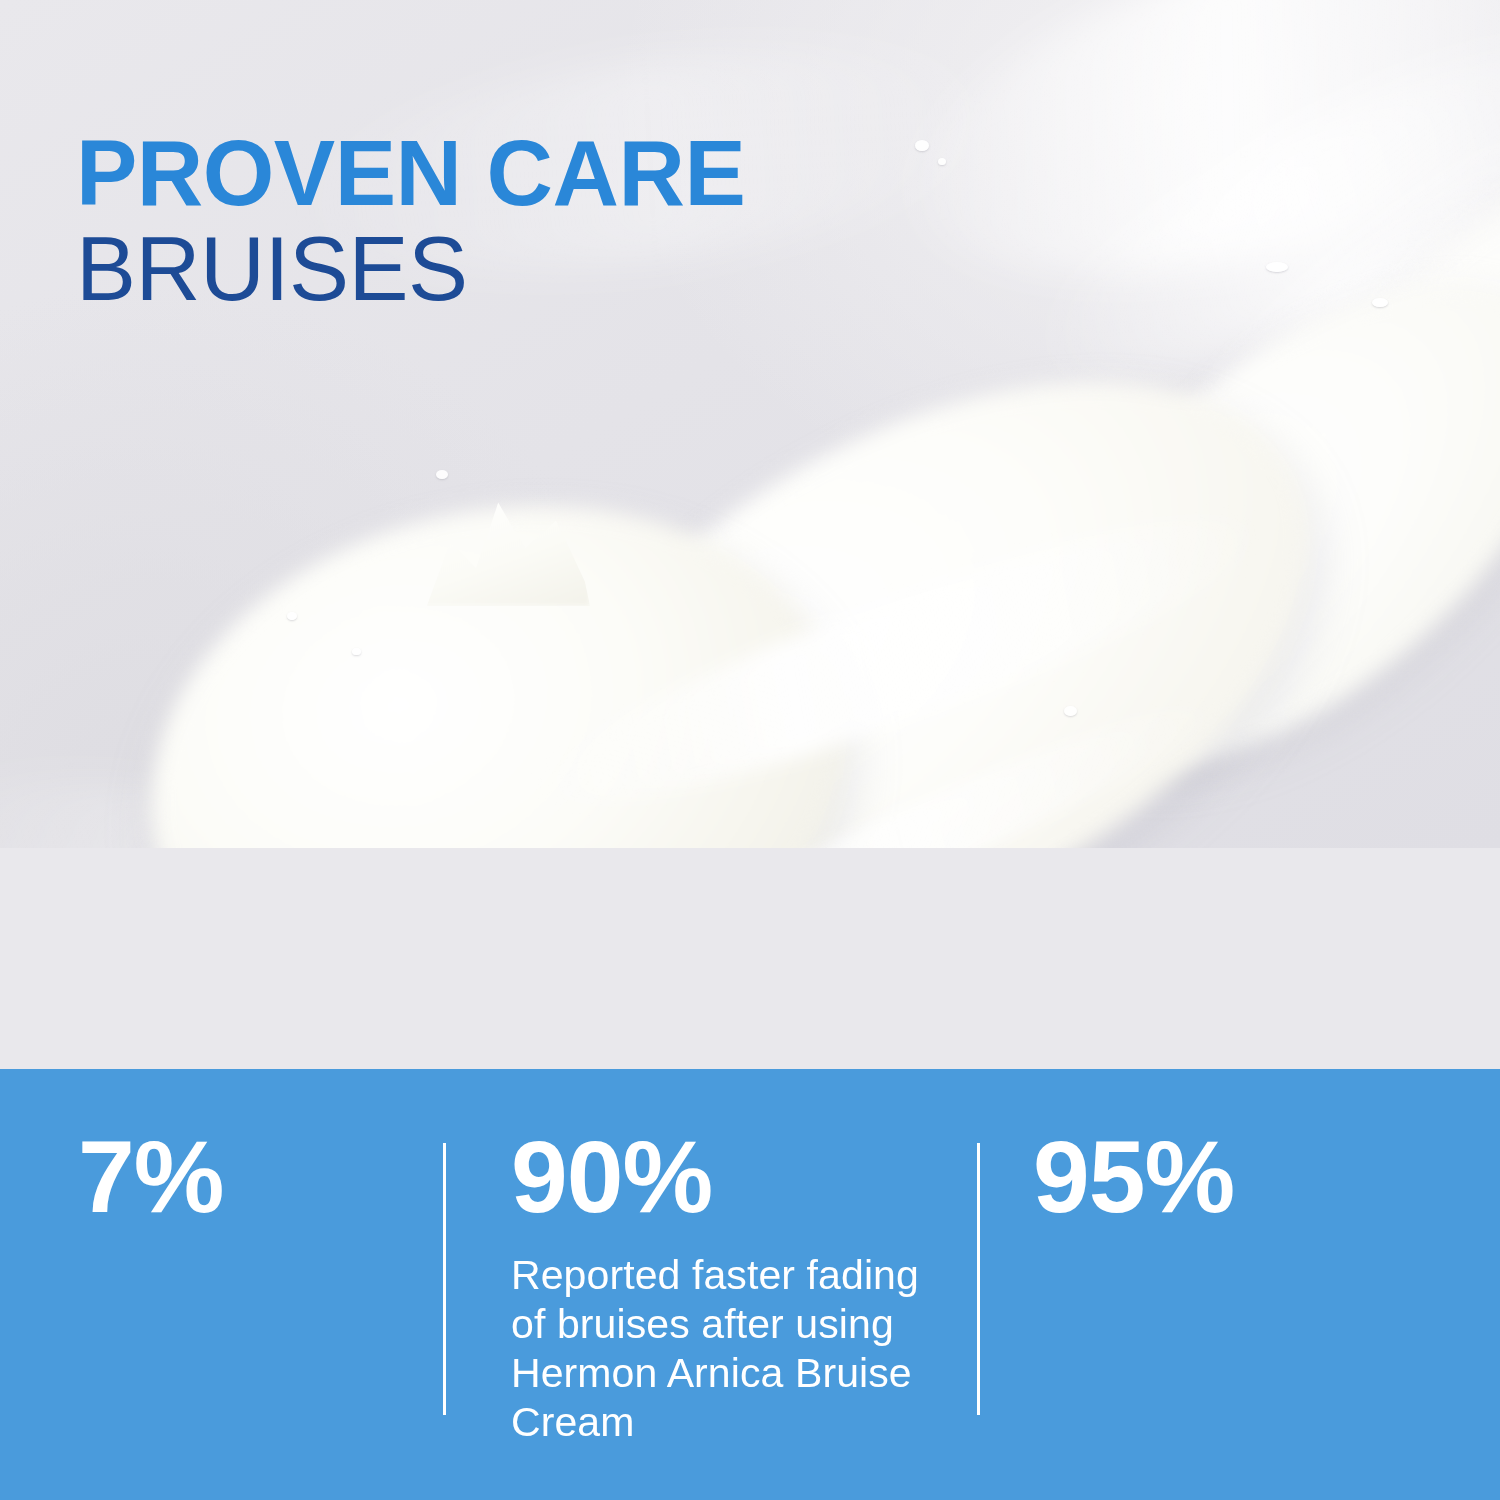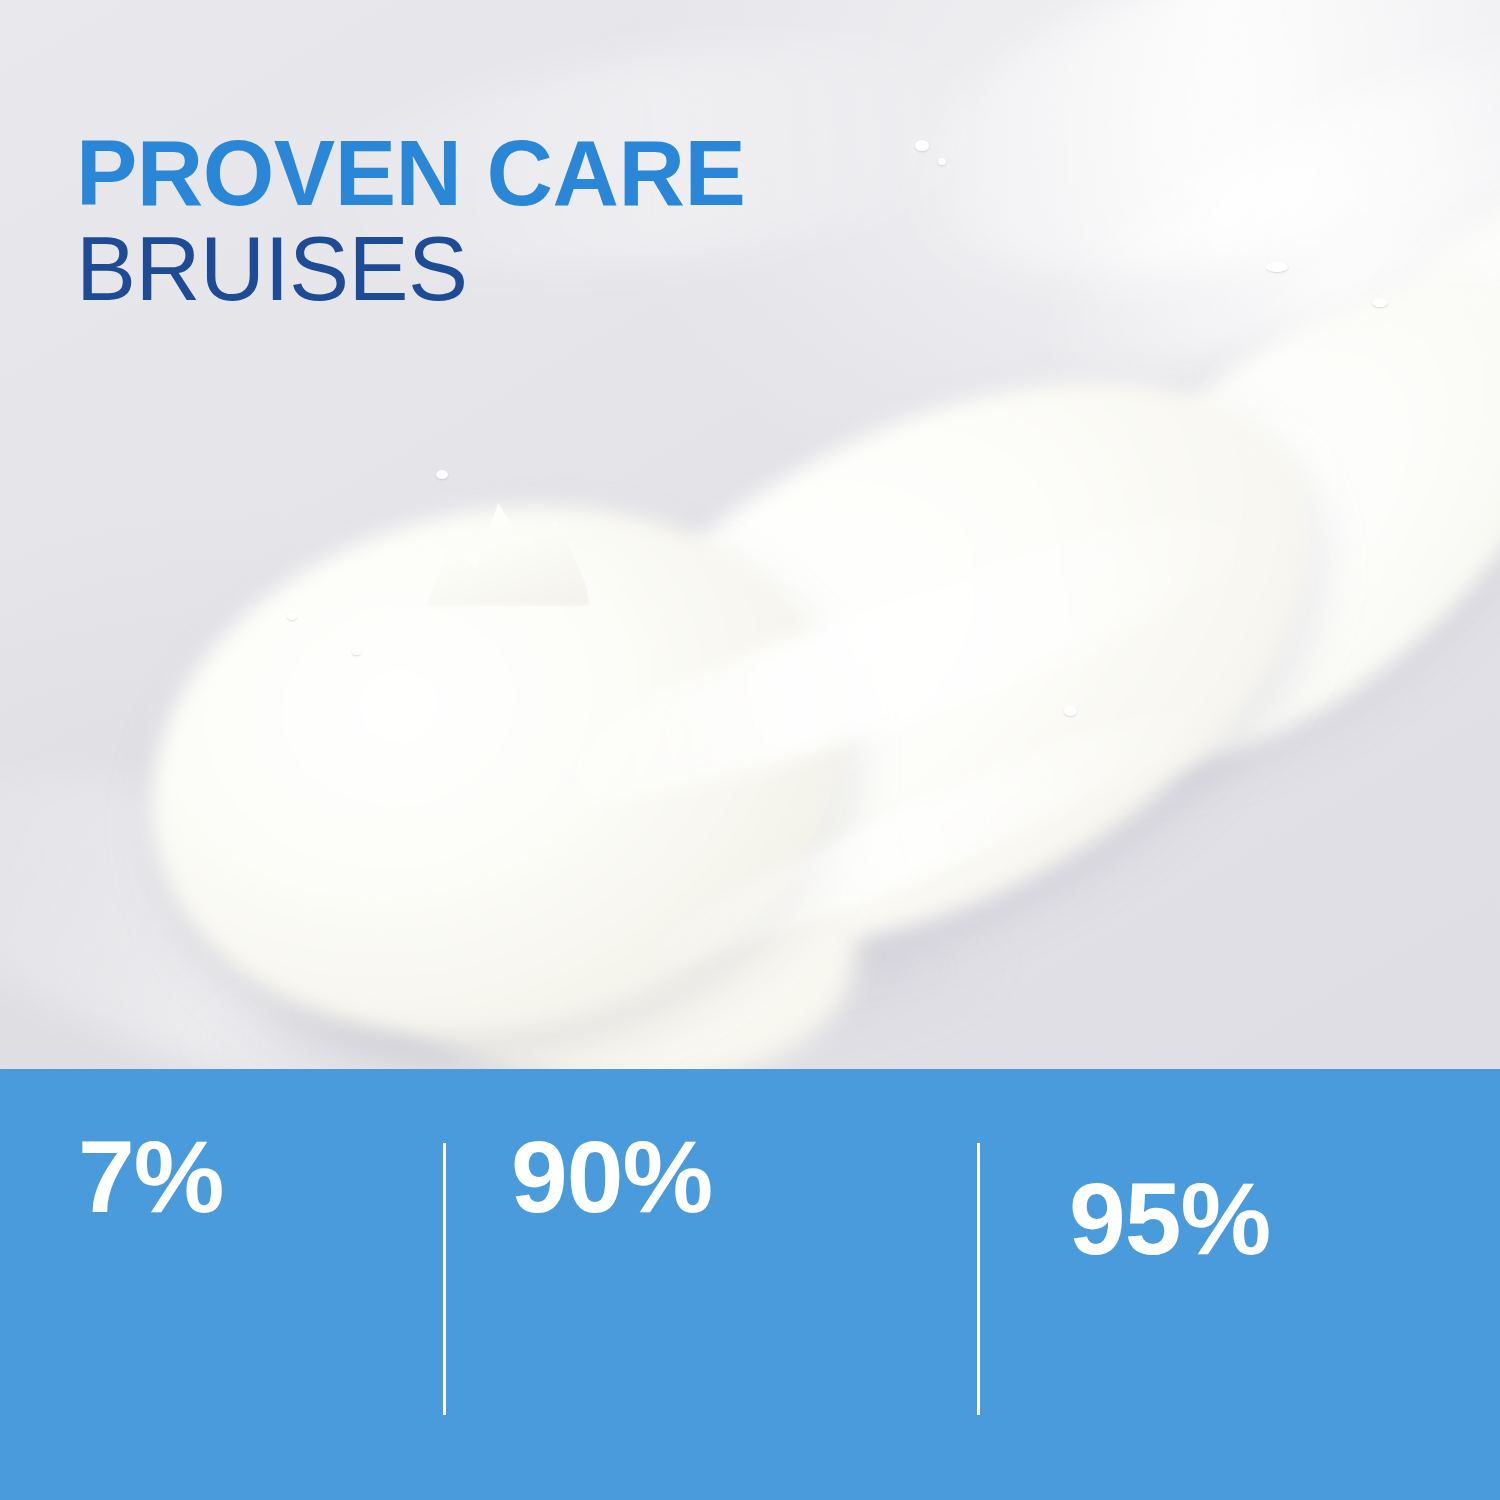--- a/index.html
+++ b/index.html
@@ -18,21 +18,21 @@
     overflow: hidden;
     background: #e9e8ec;
   }
 
   
   .photo {
     position: absolute;
     left: 0;
     top: 0;
     width: 1500px;
-    height: 1069px;
+    height: 848px;
     overflow: hidden;
     background:
       radial-gradient(ellipse 900px 700px at 78% 12%, #f2f1f3 0%, rgba(242,241,243,0) 62%),
       radial-gradient(ellipse 800px 800px at 10% 95%, #dedde2 0%, rgba(222,221,226,0) 65%),
       linear-gradient(150deg, #e9e8ec 0%, #e4e3e8 45%, #dfdee4 100%);
   }
 
   
   .streak {
     position: absolute;
@@ -204,21 +204,21 @@
     width: 1500px; height: 431px;
     display: flex;
   }
   .stat-col {
     position: relative;
     box-sizing: border-box;
     padding-top: 66px;
   }
   .stat-col-1 { width: 443px; padding-left: 78px; padding-right: 26px; }
   .stat-col-2 { width: 534px; padding-left: 68px; padding-right: 20px; }
-  .stat-col-3 { width: 523px; padding-left: 92px; padding-right: 20px; margin-top: 42px; }
+  .stat-col-3 { width: 523px; padding-left: 56px; padding-right: 20px; }
 
   .divider {
     position: absolute;
     top: 74px;
     width: 3px;
     height: 272px;
     background: #ffffff;
   }
   .divider-1 { left: 443px; }
   .divider-2 { left: 977px; }
@@ -283,20 +283,21 @@
 
   <div class="stats-band">
     <div class="stats-grid">
 
       <div class="stat-col stat-col-1">
         <span class="stat-value">7%</span>
       </div>
 
       <div class="stat-col stat-col-2">
         <span class="stat-value">90%</span>
+        <span class="stat-desc">Reported faster fading of bruises after using Hermon Arnica Bruise Cream</span>
       </div>
 
       <div class="stat-col stat-col-3">
         <span class="stat-value">95%</span>
       </div>
 
     </div>
     <div class="divider divider-1"></div>
     <div class="divider divider-2"></div>
   </div>

